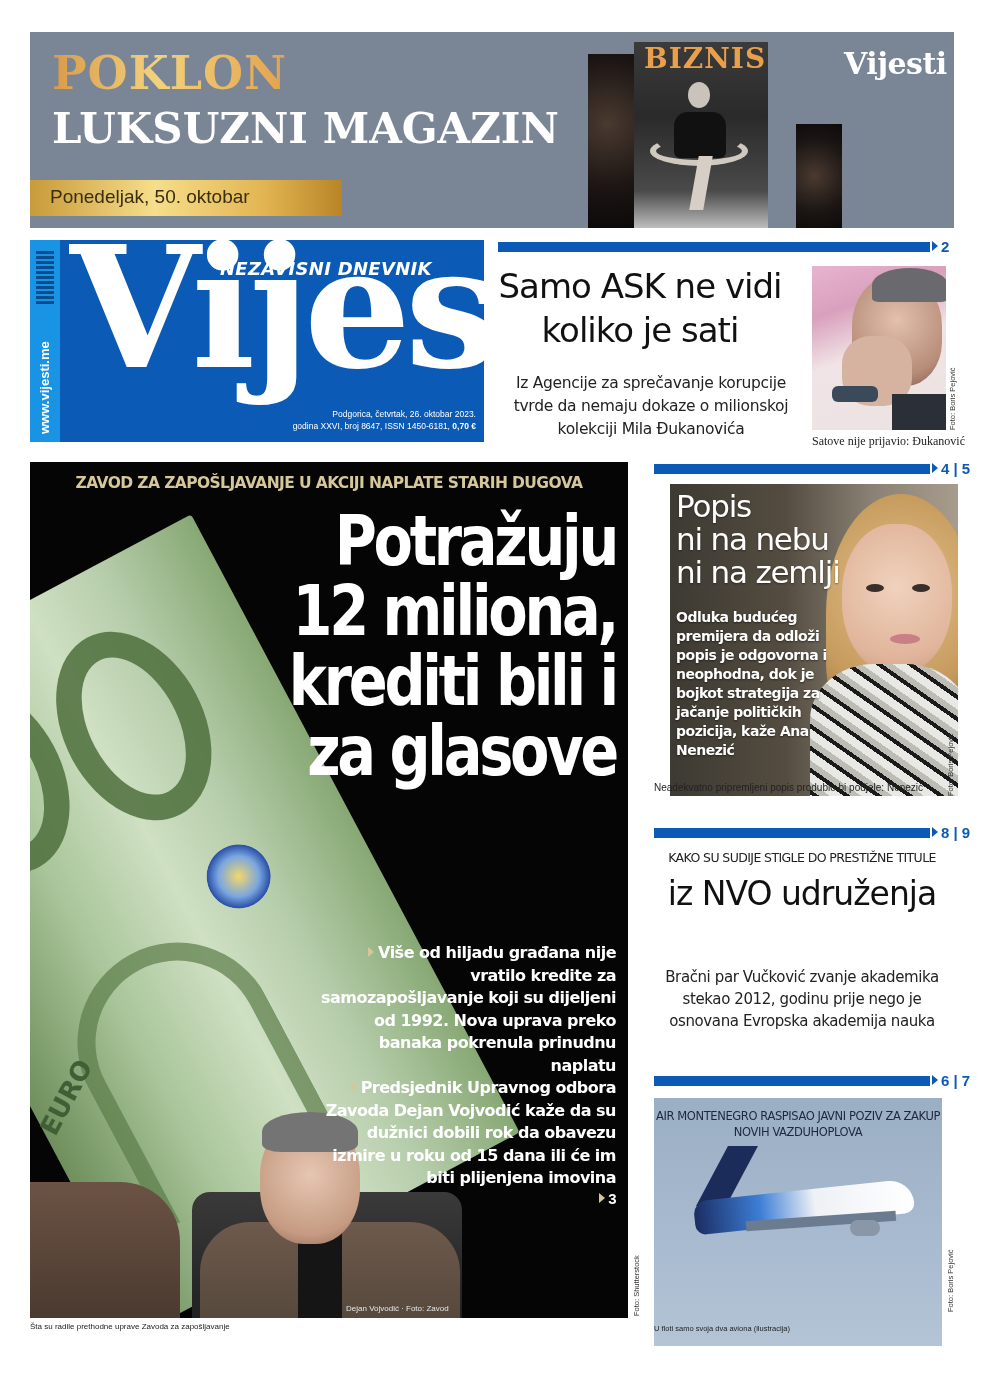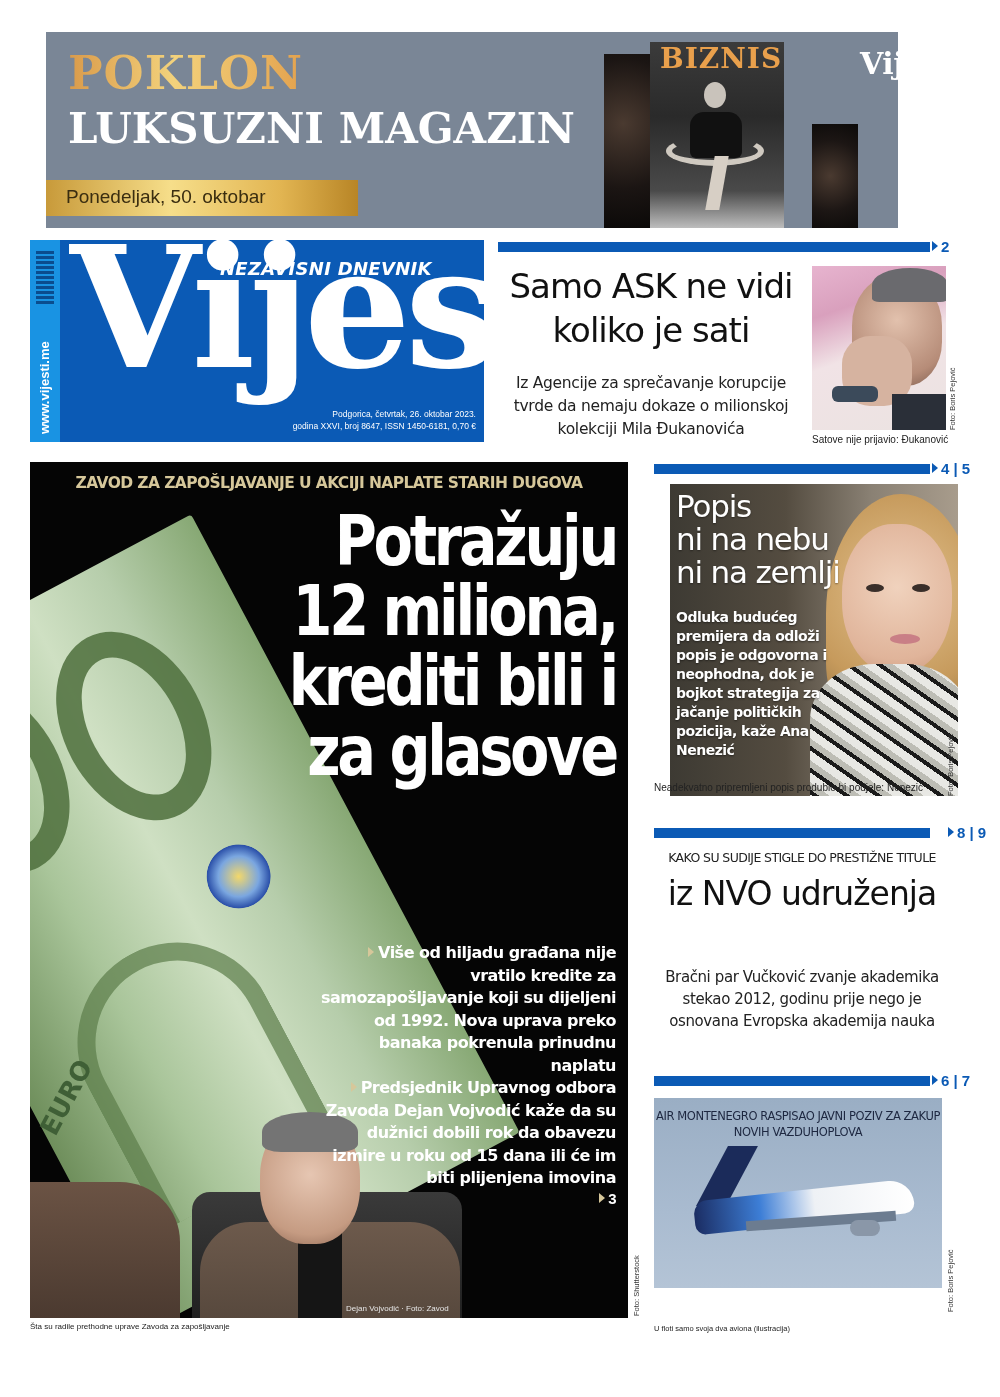--- a/index.html
+++ b/index.html
@@ -1,20 +1,20 @@
 <!DOCTYPE html>
 <html><head>
 <meta charset="utf-8">
 <style>
   * { box-sizing: border-box; margin: 0; padding: 0; }
   html, body { width: 1000px; height: 1397px; background: #ffffff; overflow: hidden; }
   body { position: relative; font-family: "DejaVu Sans", sans-serif; color: #111; }
 
   
-  .promo { position: absolute; left: 46px; top: 32px; width: 852px; height: 196px; background: #7a8696; overflow: hidden; padding-left: 38px; }
+  .promo { position: absolute; left: 30px; top: 32px; width: 924px; height: 196px; background: #7a8696; overflow: hidden; padding-left: 38px; }
   .promo-poklon { position: absolute; left: 22px; top: 14px; font-family: "DejaVu Serif", serif; font-weight: bold; font-size: 46px; letter-spacing: 1px;
     background: linear-gradient(90deg, #d99a4a 0%, #f3d27c 45%, #e3a24e 100%); -webkit-background-clip: text; background-clip: text; color: transparent; }
   .promo-title { position: absolute; left: 22px; top: 72px; font-family: "DejaVu Serif", serif; font-weight: bold; font-size: 42px; color: #ffffff; letter-spacing: 0px; }
   .promo-date { position: absolute; left: 0; top: 148px; width: 312px; height: 36px; background: linear-gradient(90deg, #c89a3a 0%, #f6de8a 40%, #e2b552 75%, #b88526 100%);
     font-family: "Liberation Sans", sans-serif; font-size: 19px; color: #3a2d10; padding: 6px 0 0 20px; }
   .promo-fur-left { position: absolute; left: 558px; top: 22px; width: 48px; height: 174px; background: radial-gradient(circle at 40% 40%, #4a3a30 0%, #1b1513 60%, #0b0908 100%); }
   .promo-fur-right { position: absolute; left: 766px; top: 92px; width: 46px; height: 104px; background: radial-gradient(circle at 40% 50%, #4a3a30 0%, #1c1614 60%, #0c0a09 100%); }
   .promo-magazine { position: absolute; left: 604px; top: 10px; width: 134px; height: 186px; background: linear-gradient(180deg, #3b3b3b 0%, #2a2a2a 40%, #4a4a4a 80%, #bdbdbd 100%); overflow: hidden; }
   .promo-mag-title { position: absolute; left: 10px; top: 0px; font-family: "DejaVu Serif", serif; font-weight: bold; font-size: 28px; color: #e9a04c; letter-spacing: 1px; }
   .promo-mag-figure { position: absolute; left: 30px; top: 34px; width: 70px; height: 130px; }
@@ -25,38 +25,38 @@
   .promo-logo { position: absolute; left: 814px; top: 14px; font-family: "DejaVu Serif", serif; font-weight: bold; font-size: 30px; color: #ffffff; letter-spacing: -0.5px; }
 
   
   .masthead { position: absolute; left: 30px; top: 240px; width: 454px; height: 202px; background: #0b5ab5; overflow: hidden; }
   .mast-side { position: absolute; left: 0; top: 0; width: 30px; height: 202px; background: #1993e3; }
   .mast-side-url { position: absolute; left: 0px; top: 196px; transform-origin: 0 0; transform: rotate(-90deg); width: 190px; font-family: "Liberation Sans", sans-serif; font-weight: bold; font-size: 13px; color: #ffffff; white-space: nowrap; padding-left: 2px; padding-top: 7px; }
   .mast-side-tag { position: absolute; left: 6px; top: 10px; width: 18px; height: 54px; background: repeating-linear-gradient(0deg, #0a4d8f 0 3px, #1993e3 3px 5px); }
   .mast-tagline { position: absolute; left: 190px; top: 18px; font-family: "DejaVu Sans", sans-serif; font-weight: bold; font-style: italic; font-size: 18px; color: #ffffff; letter-spacing: 0.3px; }
   .mast-logo { position: absolute; left: 40px; top: -16px; font-family: "DejaVu Serif", serif; font-weight: bold; font-size: 168px; color: #ffffff; letter-spacing: -6px; line-height: 1; }
   .mast-info { position: absolute; right: 8px; top: 168px; text-align: right; font-family: "Liberation Sans", sans-serif; font-size: 8.5px; line-height: 12px; color: #ffffff; }
-  .mast-info b { font-weight: normal; }
+  .mast-info b { font-weight: bold; }
 
   
   .rule { position: absolute; height: 10px; background: #0b5ab5; }
   .rule-page { position: absolute; font-family: "Liberation Sans", sans-serif; font-weight: bold; font-size: 15px; color: #0b5ab5; line-height: 14px; }
   .rule-page .arrow { display: inline-block; width: 0; height: 0; border-top: 5px solid transparent; border-bottom: 5px solid transparent; border-left: 6px solid #0b5ab5; margin-right: 3px; vertical-align: 1px; }
 
   
-  .ask-headline { position: absolute; left: 498px; top: 264px; width: 306px; text-align: center; font-family: "DejaVu Sans", sans-serif; font-size: 34px; line-height: 44px; color: #111; letter-spacing: -1px; }
+  .ask-headline { position: absolute; left: 487px; top: 264px; width: 306px; text-align: center; font-family: "DejaVu Sans", sans-serif; font-size: 34px; line-height: 44px; color: #111; letter-spacing: -1px; }
   .ask-deck { position: absolute; left: 498px; top: 372px; width: 306px; text-align: center; font-family: "DejaVu Sans", sans-serif; font-size: 15.5px; line-height: 23px; color: #222; letter-spacing: -0.3px; }
   .ask-photo { position: absolute; left: 812px; top: 266px; width: 134px; height: 164px; overflow: hidden;
     background: linear-gradient(160deg, #e7b4cf 0%, #d9a0bd 25%, #f1e3e6 50%, #ebe3e1 100%); }
   .ask-photo .face { position: absolute; left: 40px; top: 10px; width: 90px; height: 110px; border-radius: 45% 45% 40% 40%; background: radial-gradient(circle at 50% 40%, #e2c1ad 0%, #b68c78 70%, #7d5c4e 100%); }
   .ask-photo .hair { position: absolute; left: 60px; top: 2px; width: 76px; height: 34px; border-radius: 50% 50% 10% 10%; background: #6a6a6e; }
   .ask-photo .hand { position: absolute; left: 30px; top: 70px; width: 70px; height: 70px; border-radius: 40%; background: #d6b3a0; }
   .ask-photo .watch { position: absolute; left: 20px; top: 120px; width: 46px; height: 16px; border-radius: 6px; background: #3b4a5a; }
   .ask-photo .suit { position: absolute; left: 80px; top: 128px; width: 60px; height: 40px; background: #2a2f38; }
-  .ask-caption { position: absolute; left: 812px; top: 434px; font-family: Liberation Sans, sans-serif; font-size: 10px; color: #222; }
+  .ask-caption { position: absolute; left: 812px; top: 434px; font-family: Liberation Serif, serif; font-size: 12px; color: #222; }
   .credit { position: absolute; transform-origin: 0 0; transform: rotate(-90deg); font-family: "Liberation Sans", sans-serif; font-size: 7.5px; color: #333; white-space: nowrap; }
 
   
   .lead { position: absolute; left: 30px; top: 462px; width: 598px; height: 856px; background: #050505; overflow: hidden; }
   .lead-kicker { position: absolute; left: 0; top: 12px; width: 598px; text-align: center; font-family: "DejaVu Sans", sans-serif; font-weight: bold; font-size: 15.5px; color: #d6c79a; letter-spacing: -0.6px; }
   .lead-banknote { position: absolute; left: -70px; top: 110px; width: 420px; height: 700px; transform: rotate(-28deg); transform-origin: 50% 50%;
     background: linear-gradient(90deg, #6f8f5c 0%, #a9c59a 30%, #cfe0c3 55%, #b6cdab 75%, #87a874 100%); border-radius: 4px; }
   .lead-banknote .zero1 { position:absolute; left: 50px; top: 40px; width: 140px; height: 200px; border: 26px solid #4d6e3c; border-radius: 50%; opacity: .85; }
   .lead-banknote .zero2 { position:absolute; left: 200px; top: 60px; width: 140px; height: 200px; border: 26px solid #4d6e3c; border-radius: 50%; opacity: .85; }
   .lead-banknote .holo { position:absolute; left: 260px; top: 310px; width: 64px; height: 64px; border-radius: 50%; background: radial-gradient(circle, #f3d86a 0%, #7aa6e0 45%, #2a4fa8 70%, transparent 72%); }
@@ -86,21 +86,21 @@
   .popis-headline { position: absolute; left: 6px; top: 6px; font-family: "DejaVu Sans", sans-serif; font-size: 31px; line-height: 33px; color: #ffffff; letter-spacing: -1.2px; text-shadow: 0 1px 2px rgba(0,0,0,.4); }
   .popis-deck { position: absolute; left: 6px; top: 124px; width: 170px; font-family: "DejaVu Sans", sans-serif; font-weight: bold; font-size: 14px; line-height: 19px; color: #ffffff; letter-spacing: -0.5px; text-shadow: 0 1px 2px rgba(0,0,0,.5); }
   .popis-caption { position: absolute; left: 654px; top: 782px; font-family: "Liberation Sans", sans-serif; font-size: 10px; color: #222; }
 
   
   .aka-kicker { position: absolute; left: 654px; top: 850px; width: 296px; text-align: center; font-family: "DejaVu Sans", sans-serif; font-size: 12.5px; color: #222; letter-spacing: -0.6px; }
   .aka-headline { position: absolute; left: 654px; top: 874px; width: 296px; text-align: center; font-family: "DejaVu Sans", sans-serif; font-size: 33px; line-height: 40px; color: #111; letter-spacing: -1px; }
   .aka-deck { position: absolute; left: 654px; top: 966px; width: 296px; text-align: center; font-family: "DejaVu Sans", sans-serif; font-size: 15px; line-height: 22px; color: #222; letter-spacing: -0.4px; }
 
   
-  .air { position: absolute; left: 654px; top: 1098px; width: 288px; height: 190px; background: linear-gradient(180deg, #9aaec4 0%, #a9bbd0 60%, #b4c4d6 100%); overflow: hidden; }
+  .air { position: absolute; left: 654px; top: 1098px; width: 288px; height: 248px; background: linear-gradient(180deg, #9aaec4 0%, #a9bbd0 60%, #b4c4d6 100%); overflow: hidden; }
   .air-kicker { position: absolute; left: 0; top: 10px; width: 288px; text-align: center; font-family: "DejaVu Sans", sans-serif; font-size: 11.5px; line-height: 16px; color: #1d2740; letter-spacing: -0.4px; }
   .air-plane-body { position: absolute; left: 40px; top: 92px; width: 220px; height: 34px; border-radius: 40px 70px 30px 30px; background: linear-gradient(90deg, #1b2d63 0%, #3d7ed6 30%, #eef1f5 55%, #ffffff 100%); transform: rotate(-6deg); }
   .air-plane-tail { position: absolute; left: 58px; top: 48px; width: 30px; height: 60px; background: #1b2b5a; transform: skewX(-28deg); }
   .air-plane-wing { position: absolute; left: 92px; top: 118px; width: 150px; height: 10px; background: #6c7c90; transform: rotate(-4deg); }
   .air-plane-engine { position: absolute; left: 196px; top: 122px; width: 30px; height: 16px; border-radius: 8px; background: #8a97a8; }
   .air-headline { position: absolute; left: 0; top: 130px; width: 288px; text-align: center; font-family: "DejaVu Sans", sans-serif; font-size: 26px; line-height: 30px; color: #0f1a30; letter-spacing: -1px; }
   .air-caption { position: absolute; left: 654px; top: 1324px; font-family: "Liberation Sans", sans-serif; font-size: 7.5px; color: #222; }
 </style>
 </head>
 <body>
@@ -191,21 +191,21 @@
     <div>Popis</div>
     <div>ni na nebu</div>
     <div>ni na zemlji</div>
   </div>
   <div class="popis-deck">Odluka budućeg premijera da odloži popis je odgovorna i neophodna, dok je bojkot strategija za jačanje političkih pozicija, kaže Ana Nenezić</div>
 </div>
 <div class="credit" style="left:946px; top:796px;">Foto: Boris Pejović</div>
 <div class="popis-caption">Neadekvatno pripremljeni popis produbio bi podjele: Nenezić</div>
 
 <div class="rule" style="left:654px; top:828px; width:276px;"></div>
-<div class="rule-page" style="left:932px; top:826px;margin-left:16px;"><span class="arrow"></span><span>8 | 9</span></div>
+<div class="rule-page" style="left:932px; top:826px;"><span class="arrow"></span><span>8 | 9</span></div>
 <div class="aka-kicker">KAKO SU SUDIJE STIGLE DO PRESTIŽNE TITULE</div>
 <div class="aka-headline">
   <div>iz NVO udruženja</div>
 </div>
 <div class="aka-deck">Bračni par Vučković zvanje akademika stekao 2012, godinu prije nego je osnovana Evropska akademija nauka</div>
 
 <div class="rule" style="left:654px; top:1076px; width:276px;"></div>
 <div class="rule-page" style="left:932px; top:1074px;"><span class="arrow"></span><span>6 | 7</span></div>
 <div class="air">
   <div class="air-kicker">AIR MONTENEGRO RASPISAO JAVNI POZIV ZA ZAKUP NOVIH VAZDUHOPLOVA</div>

